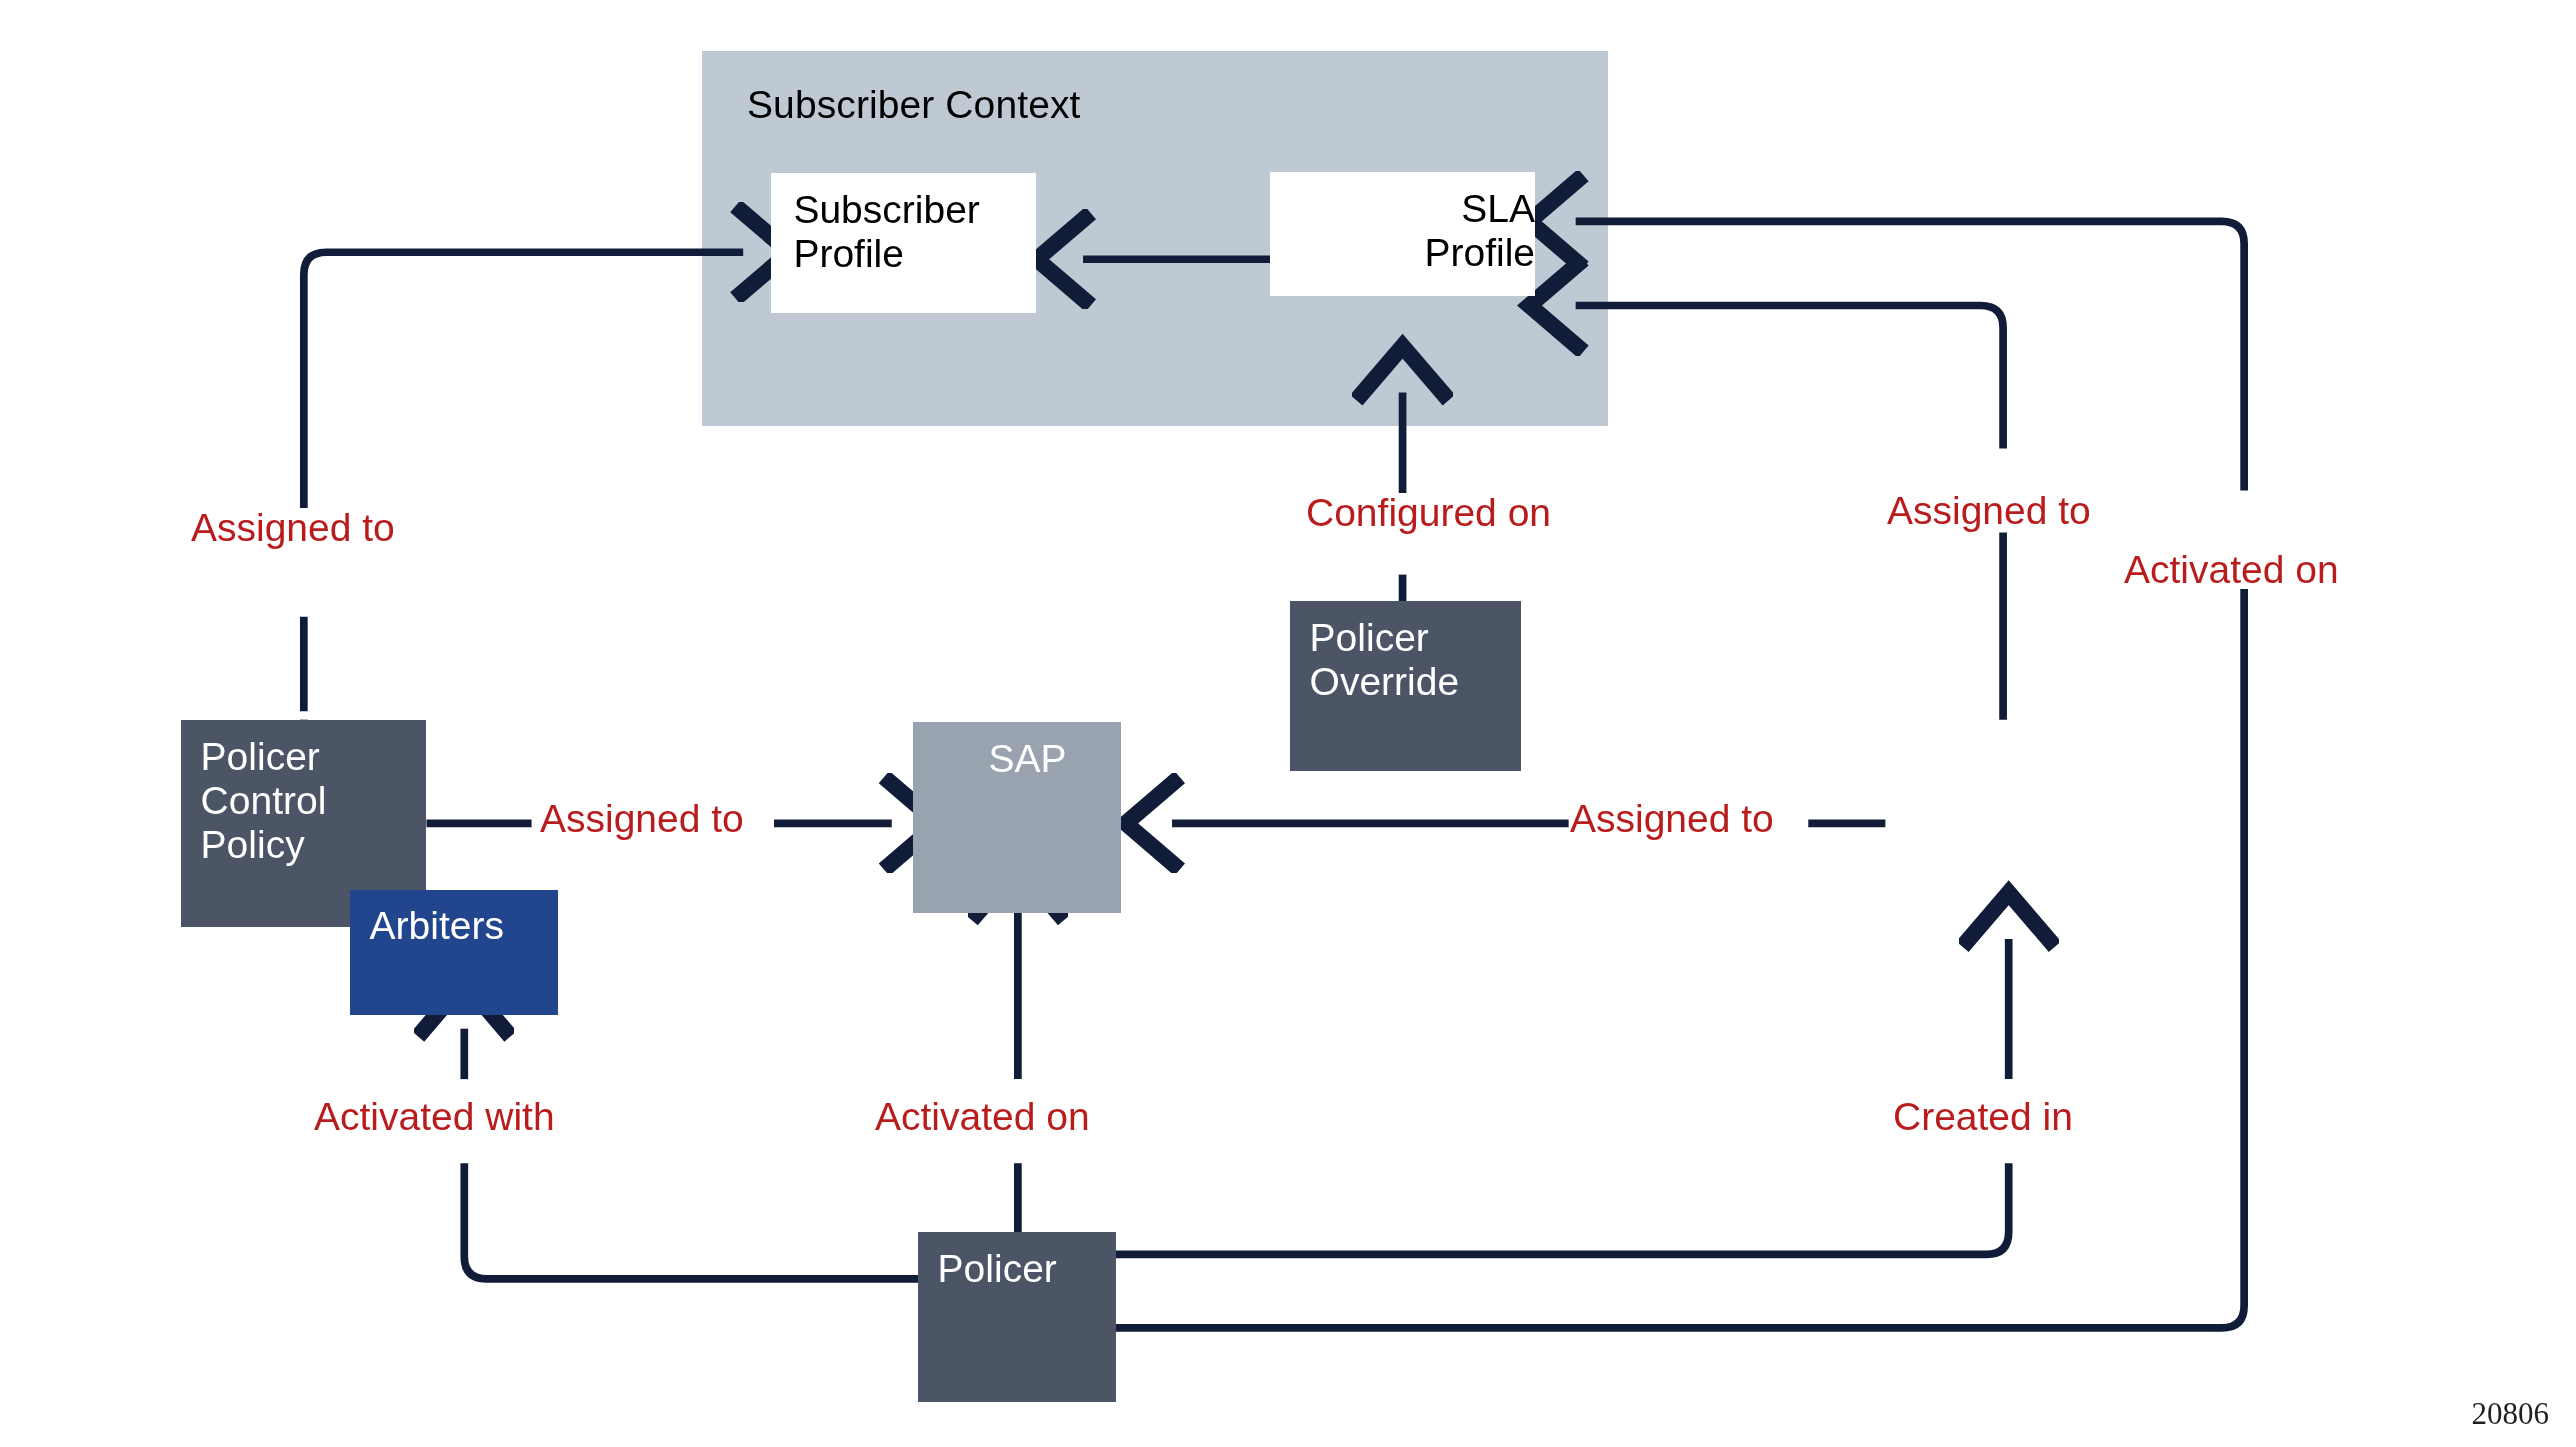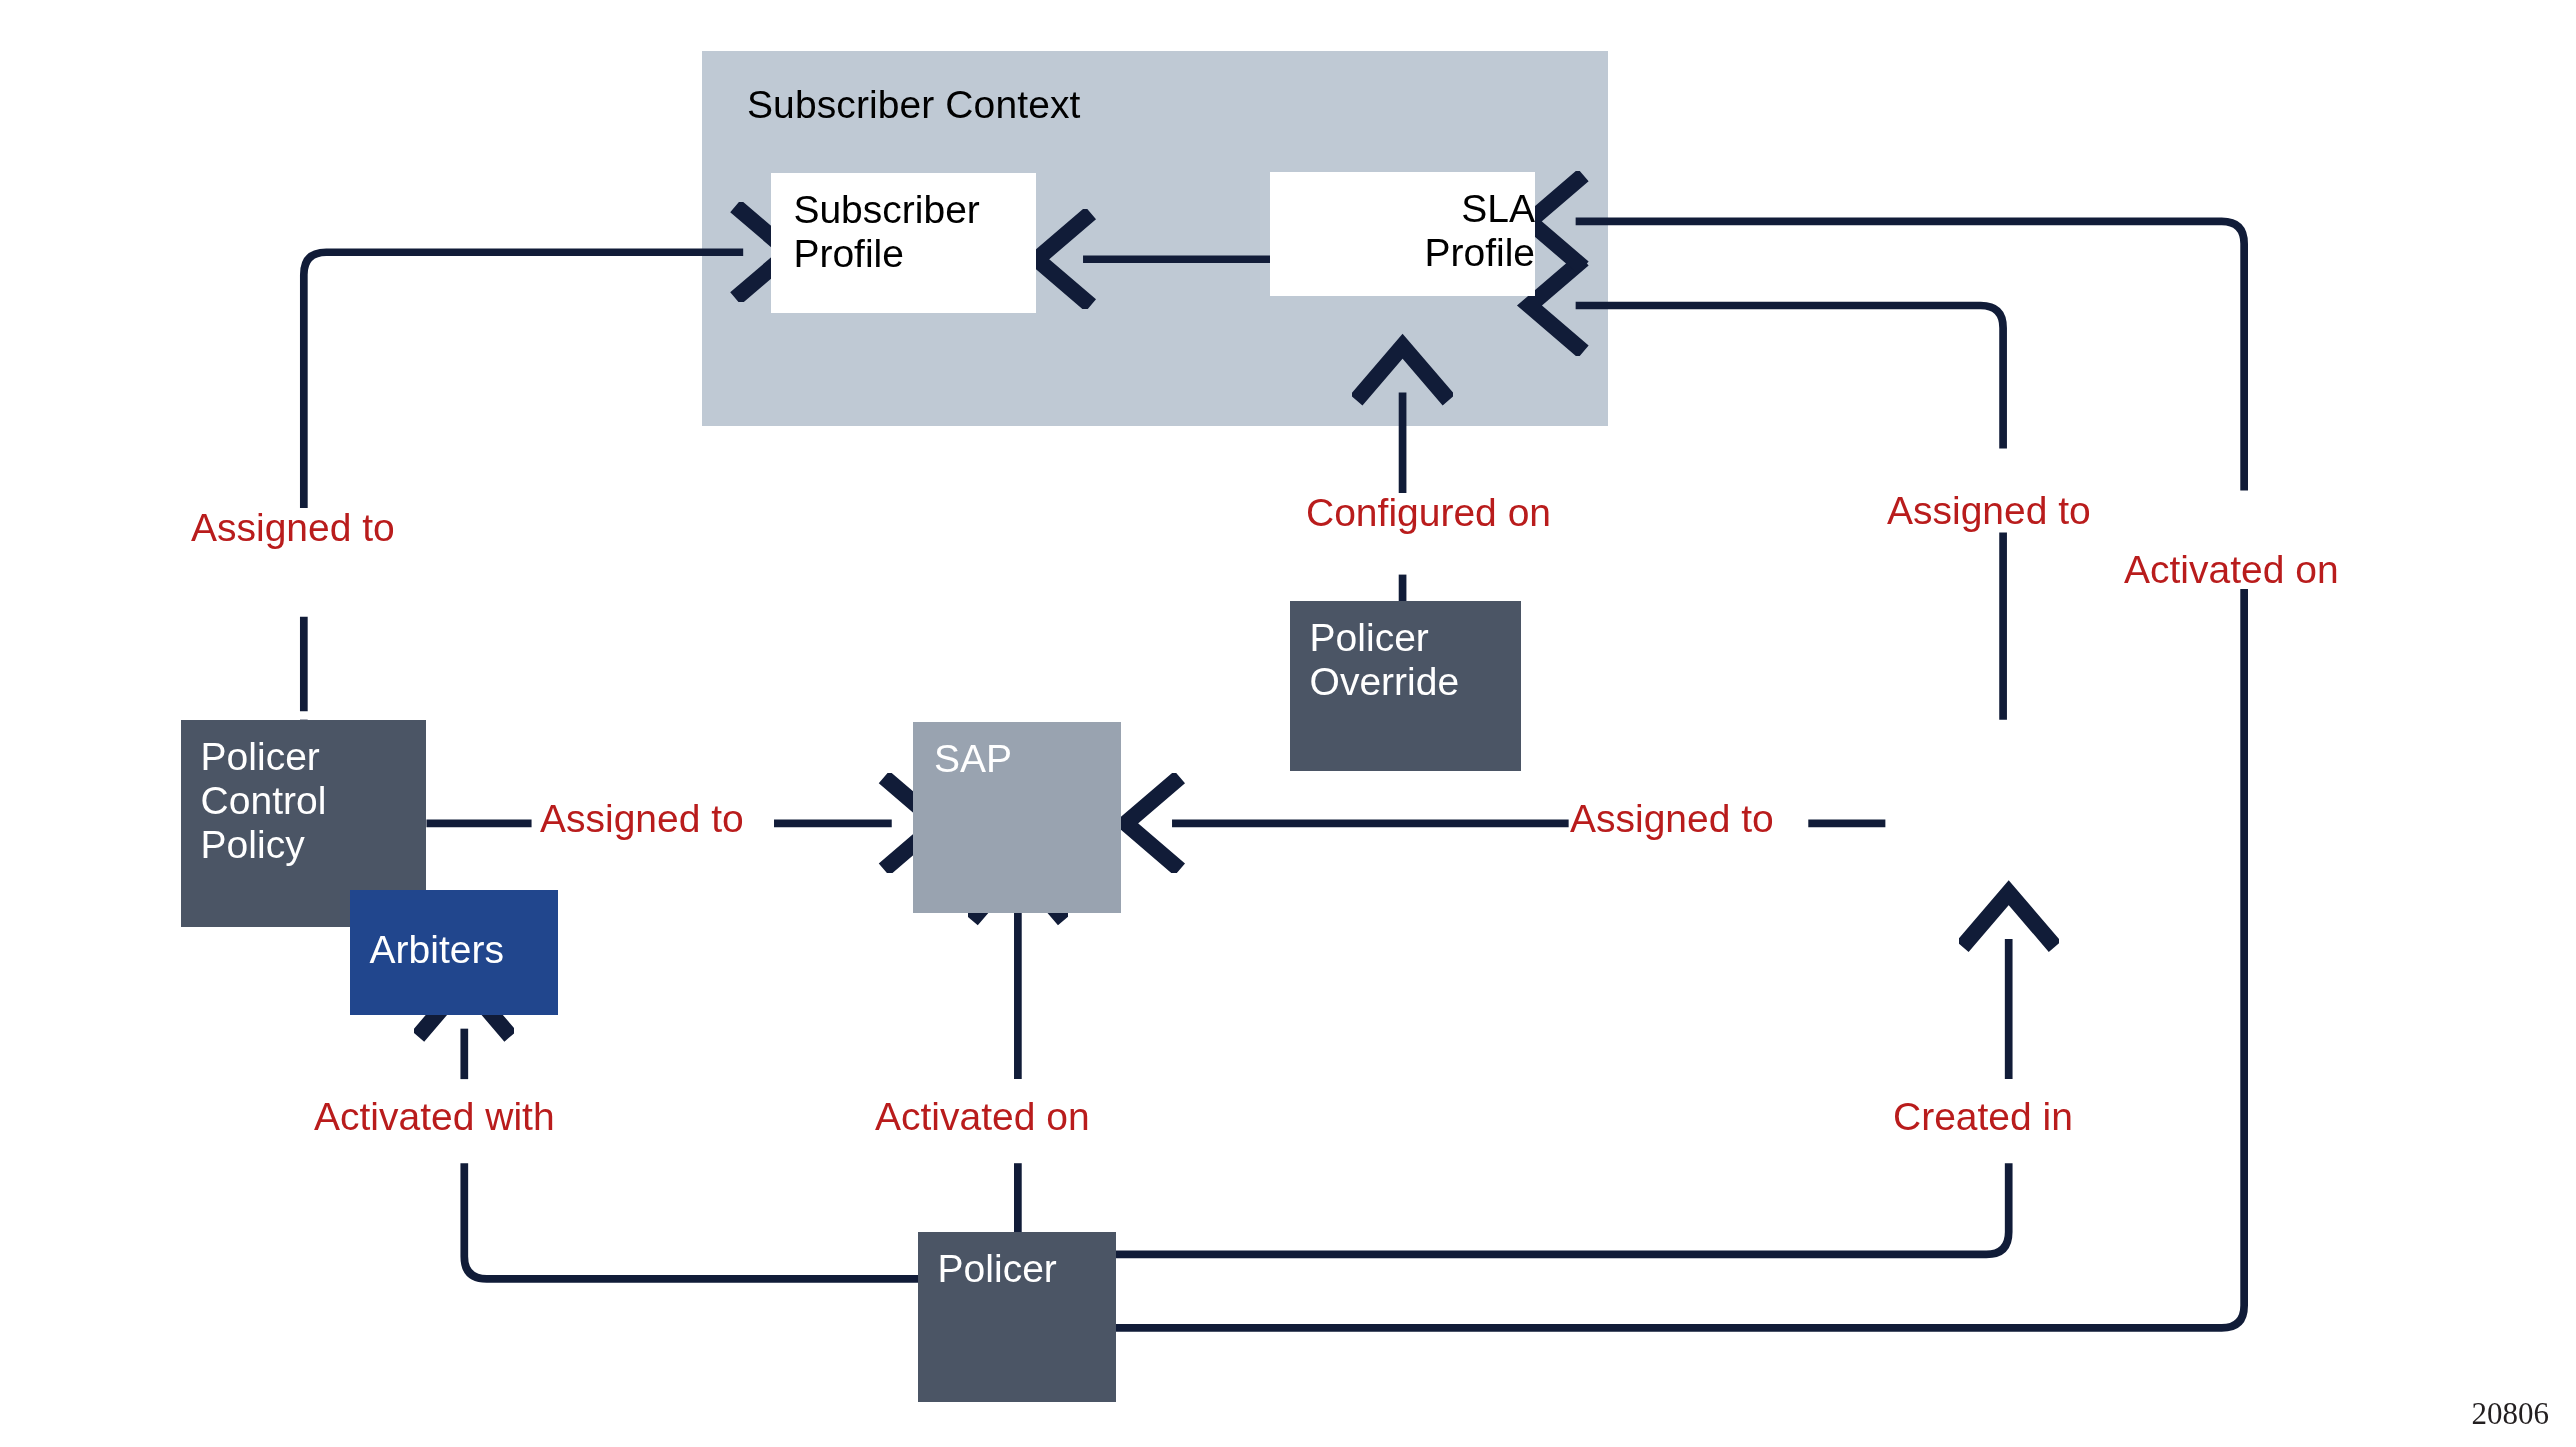--- a/index.html
+++ b/index.html
@@ -59,20 +59,21 @@
     background: #4b5565;
   }
   .box-slate .node-label {
     font-size: 39px;
     color: #ffffff;
     padding: 15.4px 0 0 19.6px;
   }
   
   .box-gray {
     background: #99a3b0;
+    text-align: center;
   }
   .box-gray .node-label {
     font-size: 39px;
     color: #ffffff;
     padding: 15.4px 0 0 21px;
   }
   
   .box-lightblue {
     background: #bfc9d4;
   }
@@ -82,21 +83,20 @@
     padding: 14px 0 0 19.6px;
   }
   
   .box-blue {
     background: #21468d;
   }
   .box-blue .node-label {
     font-size: 39px;
     color: #ffffff;
     padding: 14px 0 0 19.6px;
-    margin-top: 24px;
   }
   
   .edge-label {
     position: absolute;
     font-size: 39px;
     color: #b91c1c;
     white-space: nowrap;
     background: #ffffff;
     line-height: 1;
   }

